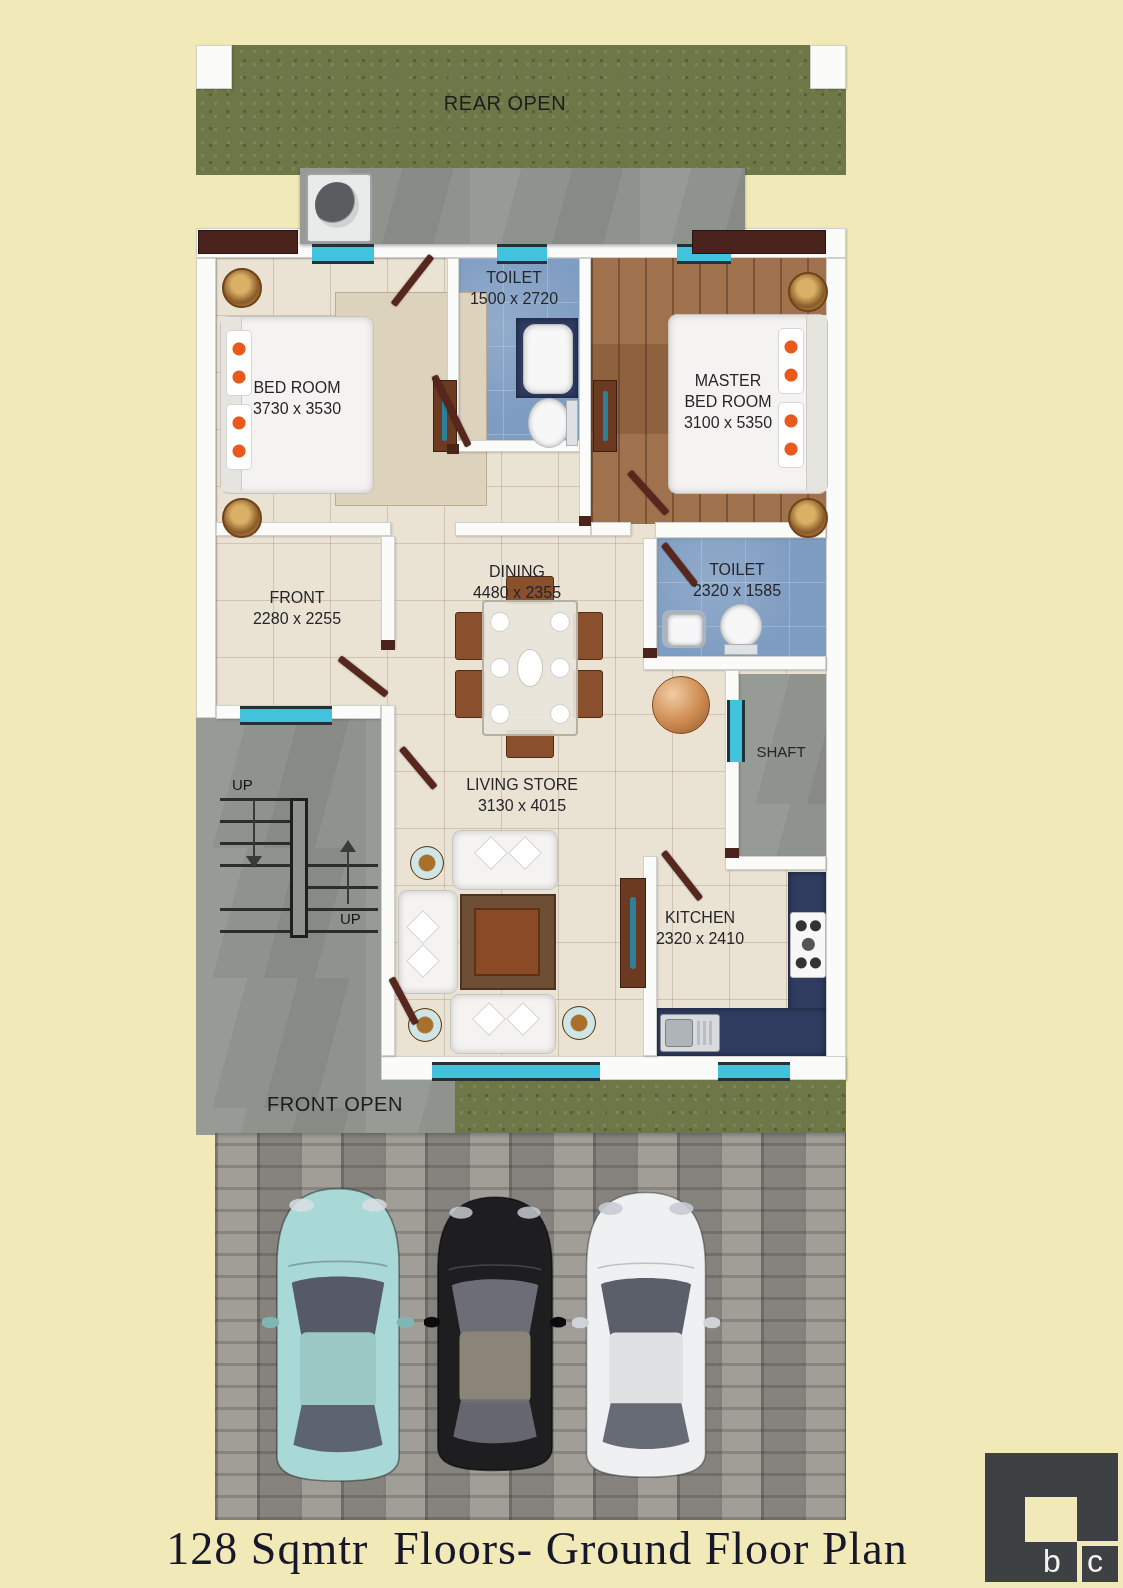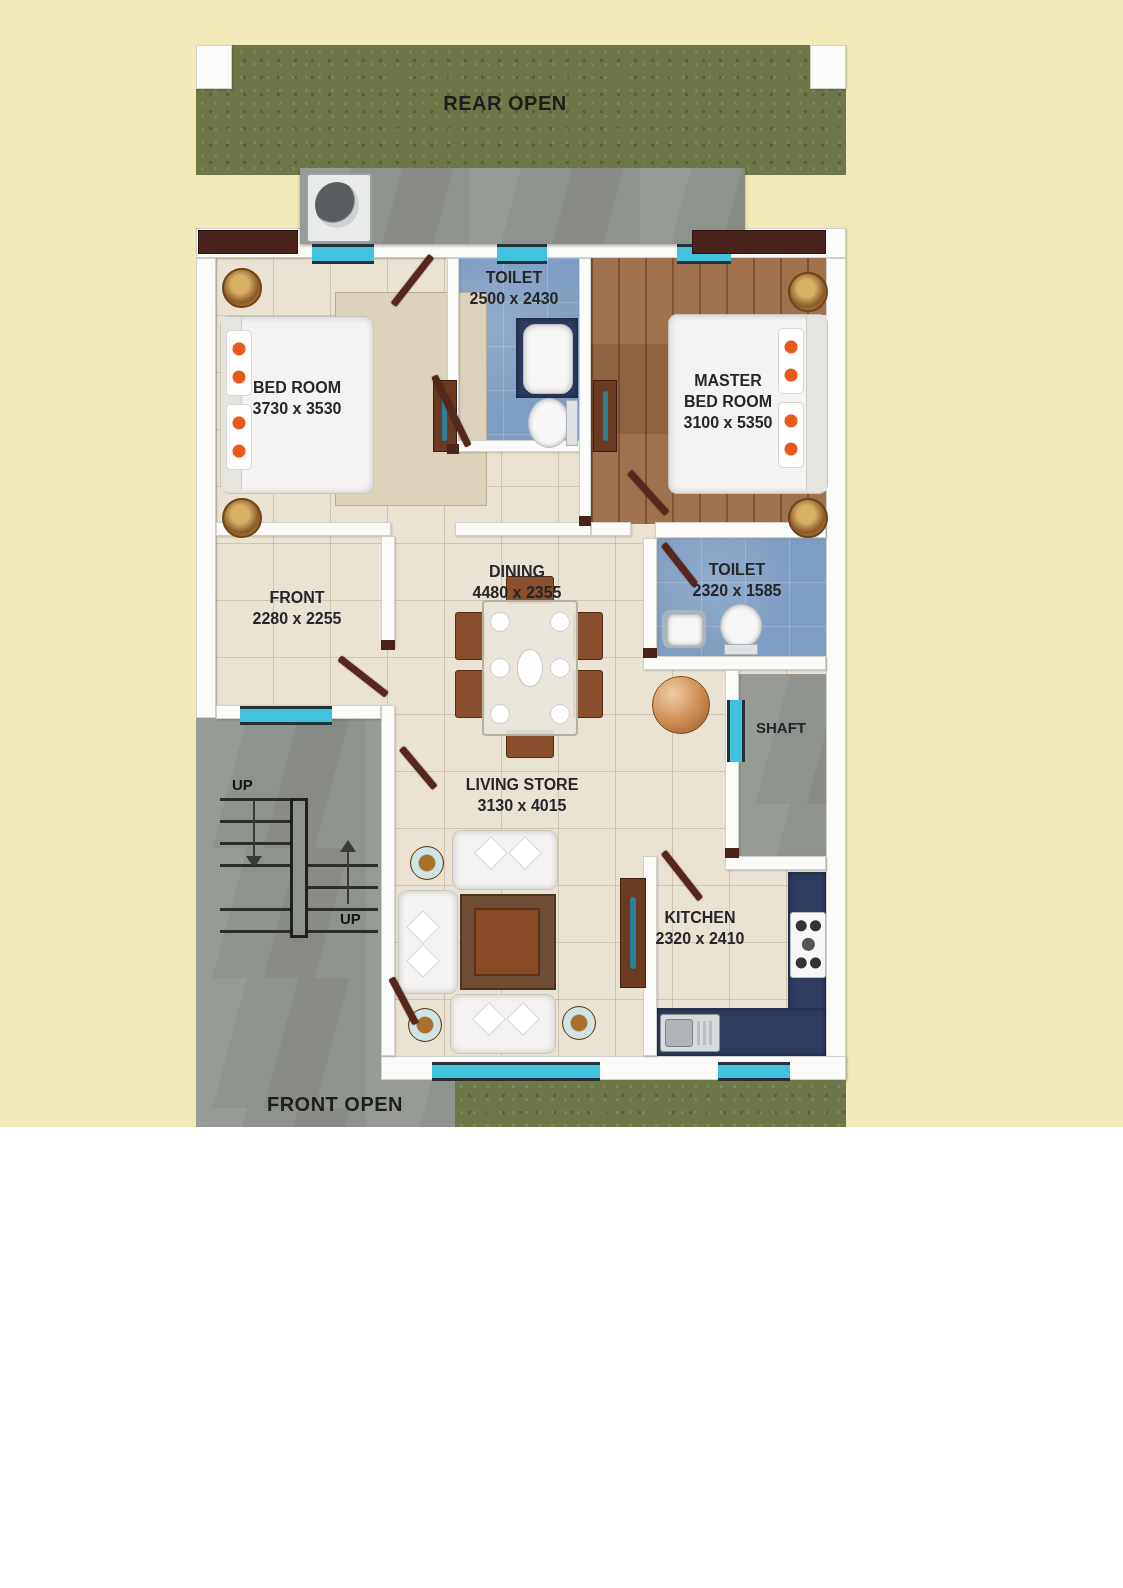--- a/index.html
+++ b/index.html
@@ -1,17 +1,17 @@
 <!DOCTYPE html>
 <html><head>
 <meta charset="utf-8">
 <style>
   html,body{margin:0;padding:0;}
-  .canvas{position:relative;width:1123px;height:1127px;background:#f2e9b8;overflow:hidden;
-          font-family:"Liberation Sans",sans-serif;font-weight:bold;}
+  .canvas{position:relative;width:1123px;height:1588px;background:#f2e9b8;overflow:hidden;
+          font-family:"Liberation Sans",sans-serif;}
   .abs{position:absolute;}
   
   .grass{background-color:#6d7748;
     background-image:radial-gradient(rgba(255,255,255,.10) 1.5px,transparent 1.5px),
                      radial-gradient(rgba(30,40,10,.28) 1.5px,transparent 1.5px);
     background-size:13px 13px,17px 17px;background-position:0 0,6px 7px;}
   .concrete{background-color:#8f938d;
     background-image:linear-gradient(105deg,rgba(255,255,255,.07) 25%,transparent 25% 50%,rgba(0,0,0,.06) 50% 75%,transparent 75%);
     background-size:170px 130px;}
   .tile{background-color:#eae3d4;
@@ -244,21 +244,21 @@
   <div class="ah-up" style="left:340px;top:840px"></div>
   <div class="up-label" style="left:232px;top:776px">UP</div>
   <div class="up-label" style="left:340px;top:910px">UP</div>
 
   <div class="room-label" style="left:297px;top:398px">
     <div>BED ROOM</div>
     <div>3730 x 3530</div>
   </div>
   <div class="room-label" style="left:514px;top:288px">
     <div>TOILET</div>
-    <div>2500 x 2430</div>
+    <div>1500 x 2720</div>
   </div>
   <div class="room-label" style="left:728px;top:402px">
     <div>MASTER</div>
     <div>BED ROOM</div>
     <div>3100 x 5350</div>
   </div>
   <div class="room-label" style="left:517px;top:582px">
     <div>DINING</div>
     <div>4480 x 2355</div>
   </div>
@@ -271,21 +271,21 @@
     <div>2320 x 1585</div>
   </div>
   <div class="room-label" style="left:522px;top:795px">
     <div>LIVING STORE</div>
     <div>3130 x 4015</div>
   </div>
   <div class="room-label" style="left:700px;top:928px">
     <div>KITCHEN</div>
     <div>2320 x 2410</div>
   </div>
-  <div class="room-label" style="left:781px;top:728px;font-size:15px">SHAFT</div>
+  <div class="room-label" style="left:781px;top:752px;font-size:15px">SHAFT</div>
   <div class="area-label" style="left:335px;top:1104px">FRONT OPEN</div>
 
   <div class="abs pavers z25" style="left:215px;top:1133px;width:631px;height:387px;box-shadow:inset 0 2px 4px rgba(0,0,0,.25)"></div>
 
   <svg class="car" style="left:262px;top:1152px" width="152" height="364" viewBox="-12 0 184 364">
     <path stroke="rgba(20,20,20,.45)" stroke-width="2" d="M80,6 C134,6 154,40 154,100 L154,330 C154,352 130,360 80,360 C30,360 6,352 6,330 L6,100 C6,40 26,6 80,6 Z" fill="#a9d9d6"></path>
     <ellipse cx="-2" cy="168" rx="11" ry="7" fill="#7fb6b3"></ellipse>
     <ellipse cx="162" cy="168" rx="11" ry="7" fill="#7fb6b3"></ellipse>
     <ellipse cx="36" cy="26" rx="15" ry="8" fill="#d9dee3" opacity=".85"></ellipse>
     <ellipse cx="124" cy="26" rx="15" ry="8" fill="#d9dee3" opacity=".85"></ellipse>
@@ -314,20 +314,21 @@
     <ellipse cx="162" cy="168" rx="11" ry="7" fill="#cfd2d7"></ellipse>
     <ellipse cx="36" cy="26" rx="15" ry="8" fill="#c5ccd3" opacity=".9"></ellipse>
     <ellipse cx="124" cy="26" rx="15" ry="8" fill="#c5ccd3" opacity=".9"></ellipse>
     <path d="M20,100 C48,92 112,92 140,100" fill="none" stroke="rgba(0,0,0,.2)" stroke-width="2"></path>
     <path d="M24,120 C50,110 110,110 136,120 L124,186 L36,186 Z" fill="#5b5f6a"></path>
     <rect x="34" y="180" width="92" height="92" rx="8" fill="#eff0f2"></rect>
     <rect x="34" y="180" width="92" height="92" rx="8" fill="rgba(0,0,0,.06)"></rect>
     <path d="M36,268 L124,268 L134,316 C104,328 56,328 26,316 Z" opacity=".92" fill="#5b5f6a"></path>
   </svg>
 
+  <div class="title">128 Sqmtr  Floors- Ground Floor Plan</div>
 
   <div class="logo">
     <div class="hole"></div>
     <div class="hline"></div>
     <div class="vline"></div>
     <div class="letter" style="left:58px">b</div>
     <div class="letter" style="left:102px">c</div>
   </div>
 
 </div>

